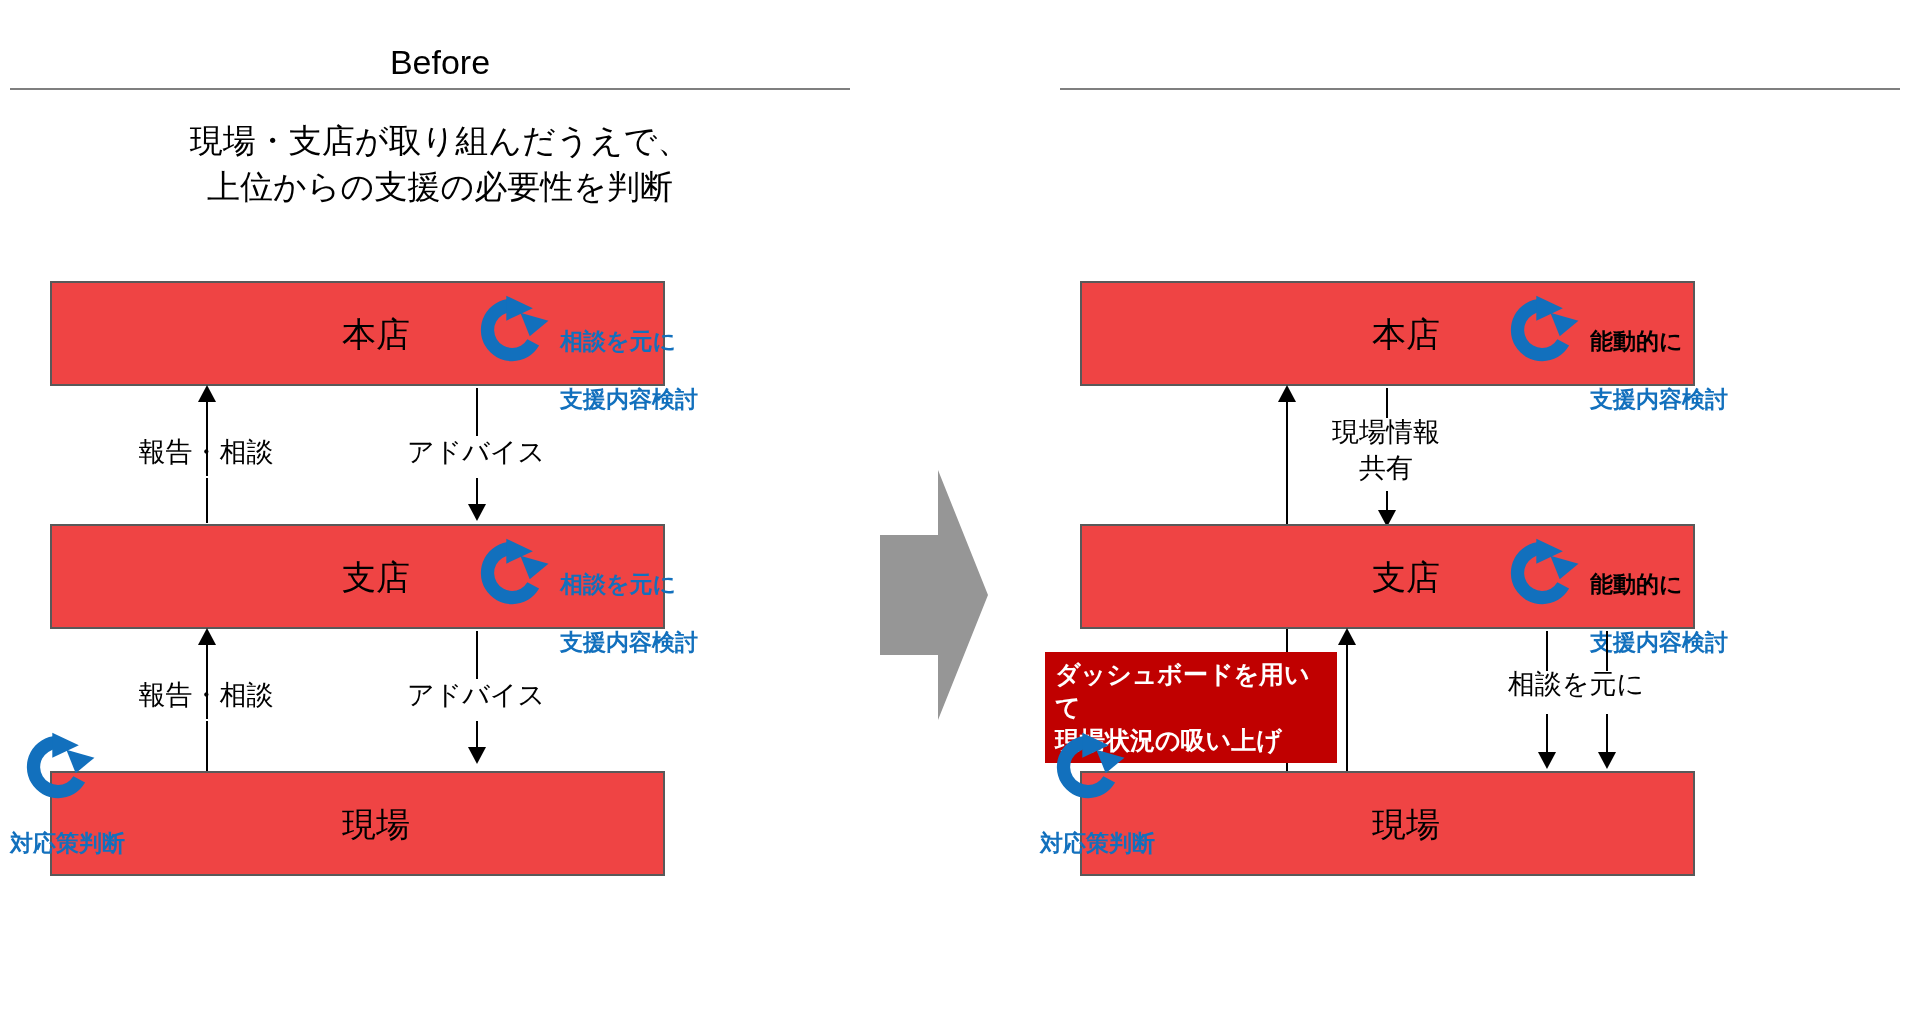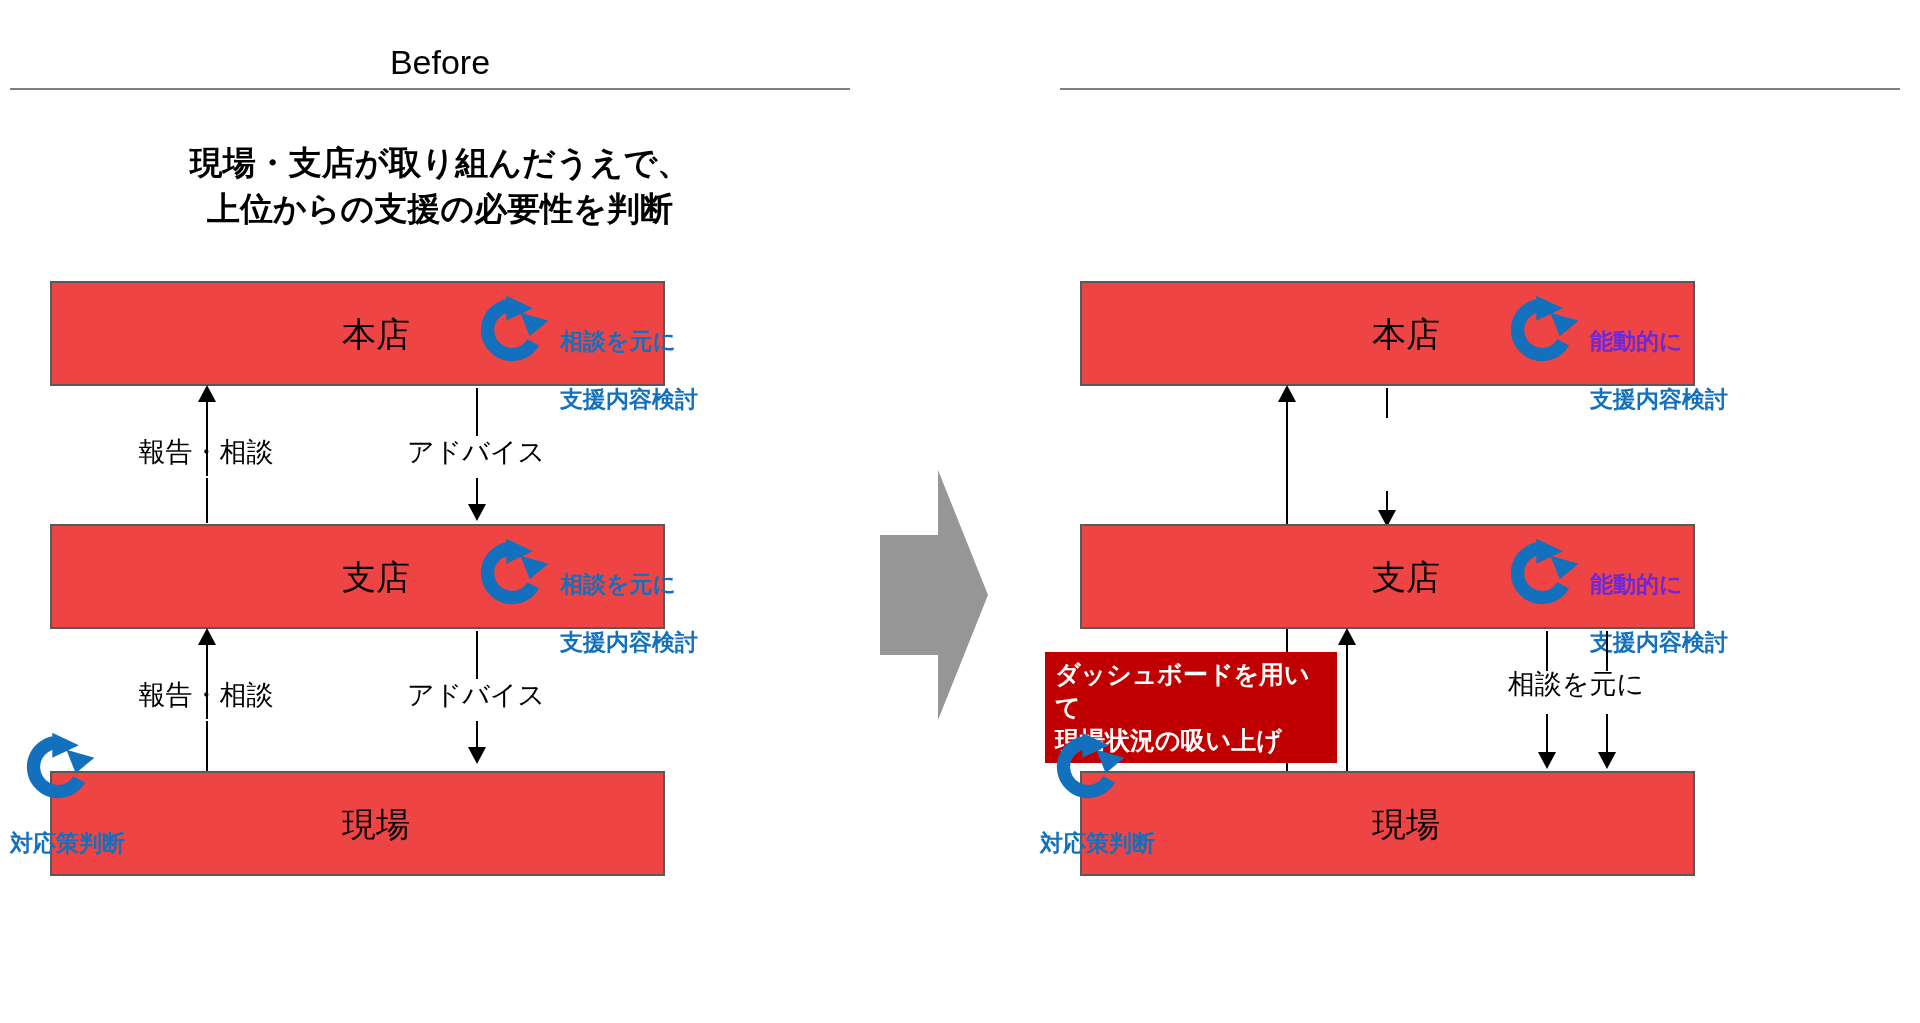--- a/index.html
+++ b/index.html
@@ -14,22 +14,22 @@
     position:absolute;top:6px;left:0;width:860px;text-align:center;
     font-size:34px;line-height:40px;font-weight:400;color:#000;
   }
   .panel-rule{
     position:absolute;top:52px;left:0;width:840px;height:0;
     border-top:2px solid #7f7f7f;
   }
   .panel.right .panel-rule{left:20px;width:840px;}
 
   .panel-sub{
-    position:absolute;top:104px;left:0;width:860px;text-align:center;
-    font-size:33px;line-height:46px;font-weight:700;color:#000;white-space:pre-line;
+    position:absolute;top:82px;left:0;width:860px;text-align:center;
+    font-size:33px;line-height:46px;font-weight:400;color:#000;white-space:pre-line;
   }
 
   
   .orgbox{
     position:absolute;border:2px solid #595959;background:#ef4444;box-sizing:border-box;
   }
   .orgbox .org-label{
     position:absolute;font-size:34px;color:#000;line-height:1;
   }
 
@@ -46,21 +46,21 @@
   
   .cyc{position:absolute;}
   .cyc svg{display:block;}
 
   .cyc-text{
     position:absolute;font-size:23px;line-height:29px;font-weight:bold;white-space:pre-line;
   }
   .cyc-text .l1{display:block;}
   .cyc-text .l2{display:block;}
   .blue{color:#1270bd;}
-  .red{color:#6d28d9;}
+  .red{color:#000000;}
 
   .corner-text{
     position:absolute;font-size:23px;line-height:29px;font-weight:bold;color:#1270bd;white-space:nowrap;
   }
 
   
   .redbox{
     position:absolute;background:#c00000;color:#fff;font-weight:bold;
     font-size:25px;line-height:33px;white-space:pre-line;
     padding:6px 10px;box-sizing:border-box;
@@ -168,20 +168,22 @@
     </div>
     <div class="cyc-text" style="left:550px;top:262px;">
       <span class="l1 red">能動的に</span>
       <span class="l2 blue">支援内容検討</span>
     </div>
 
     <div class="vline" style="left:246px;top:365px;height:372px;"></div>
     <div class="arrowhead up" style="left:238px;top:349px;"></div>
 
     <div class="vline" style="left:346px;top:352px;height:30px;"></div>
+    <div class="flow-label" style="left:246px;top:378px;width:200px;">現場情報
+共有</div>
     <div class="vline" style="left:346px;top:455px;height:22px;"></div>
     <div class="arrowhead down" style="left:338px;top:474px;"></div>
 
     <div class="orgbox" style="left:40px;top:488px;width:615px;height:105px;">
       <div class="org-label" style="left:290px;top:34px;">支店</div>
     </div>
     <div class="cyc" style="left:462px;top:498px;">
       <svg width="78" height="78" viewBox="0 0 100 100" aria-hidden="true">
         <path d="M50 10 A40 40 0 1 0 86 70 L71 62 A23 23 0 1 1 50 27 Z" fill="#1270bd"></path>
         <path d="M44 6 L44 38 L78 22 Z" fill="#1270bd"></path>

